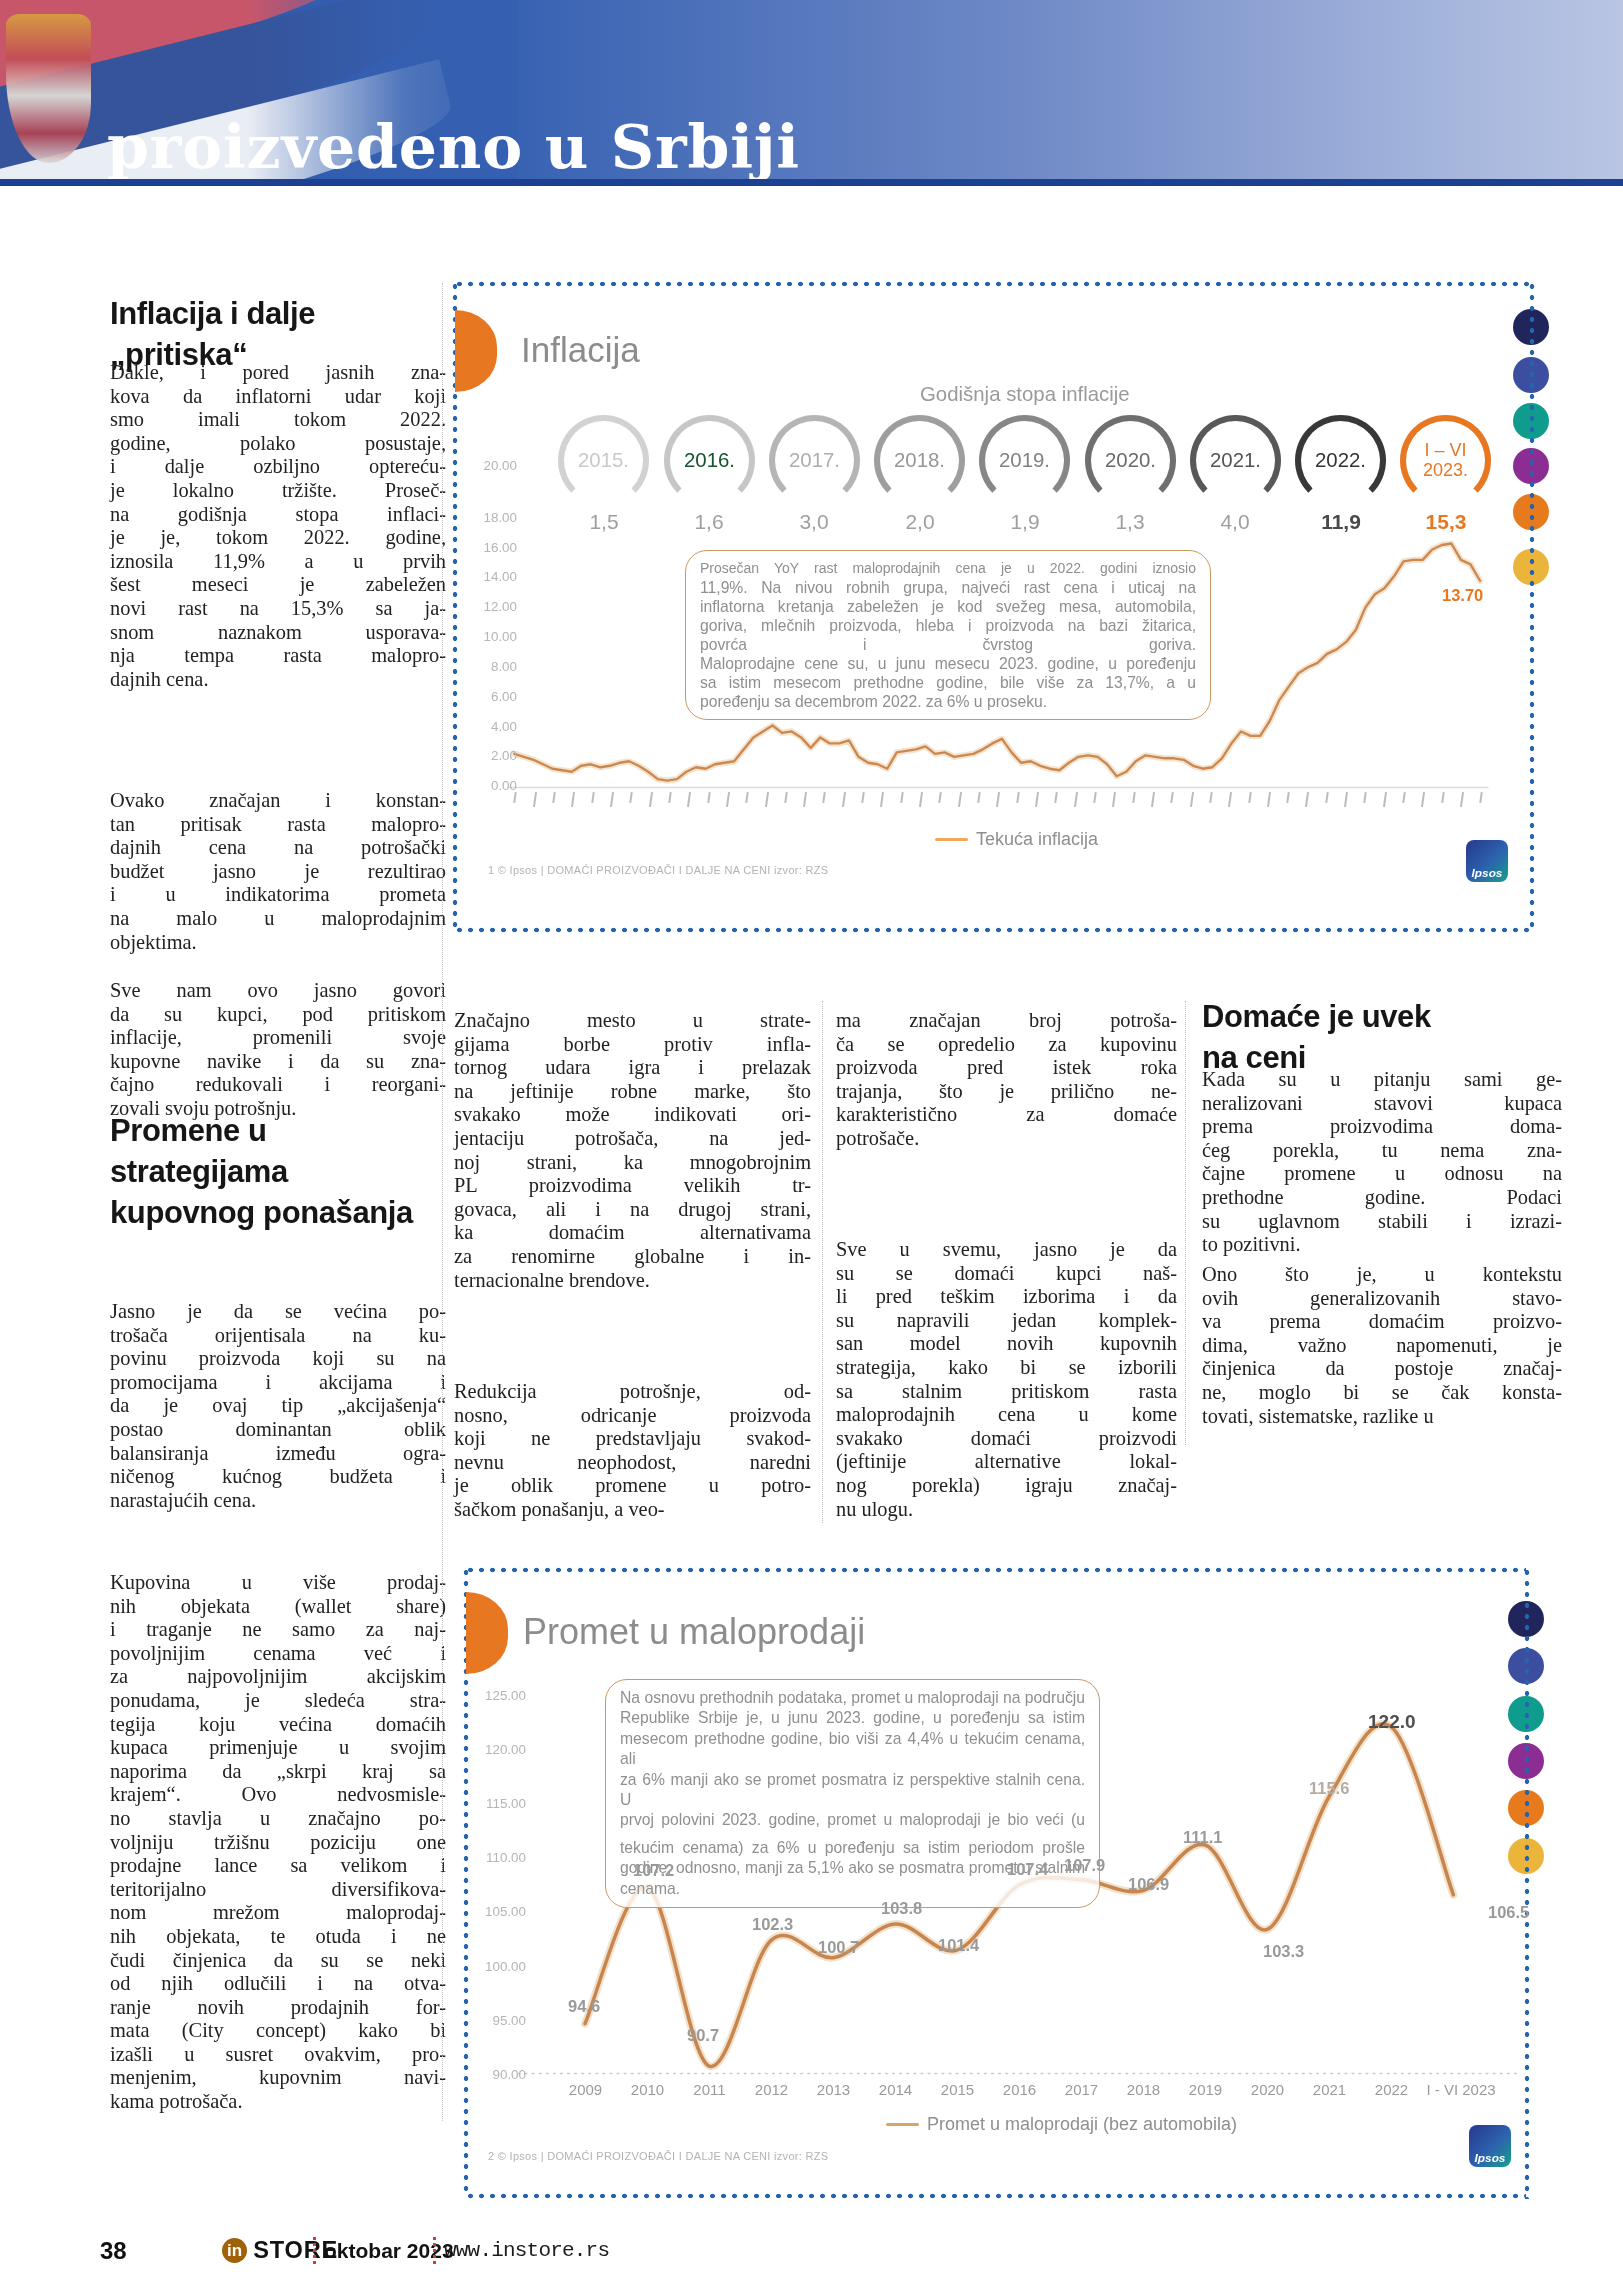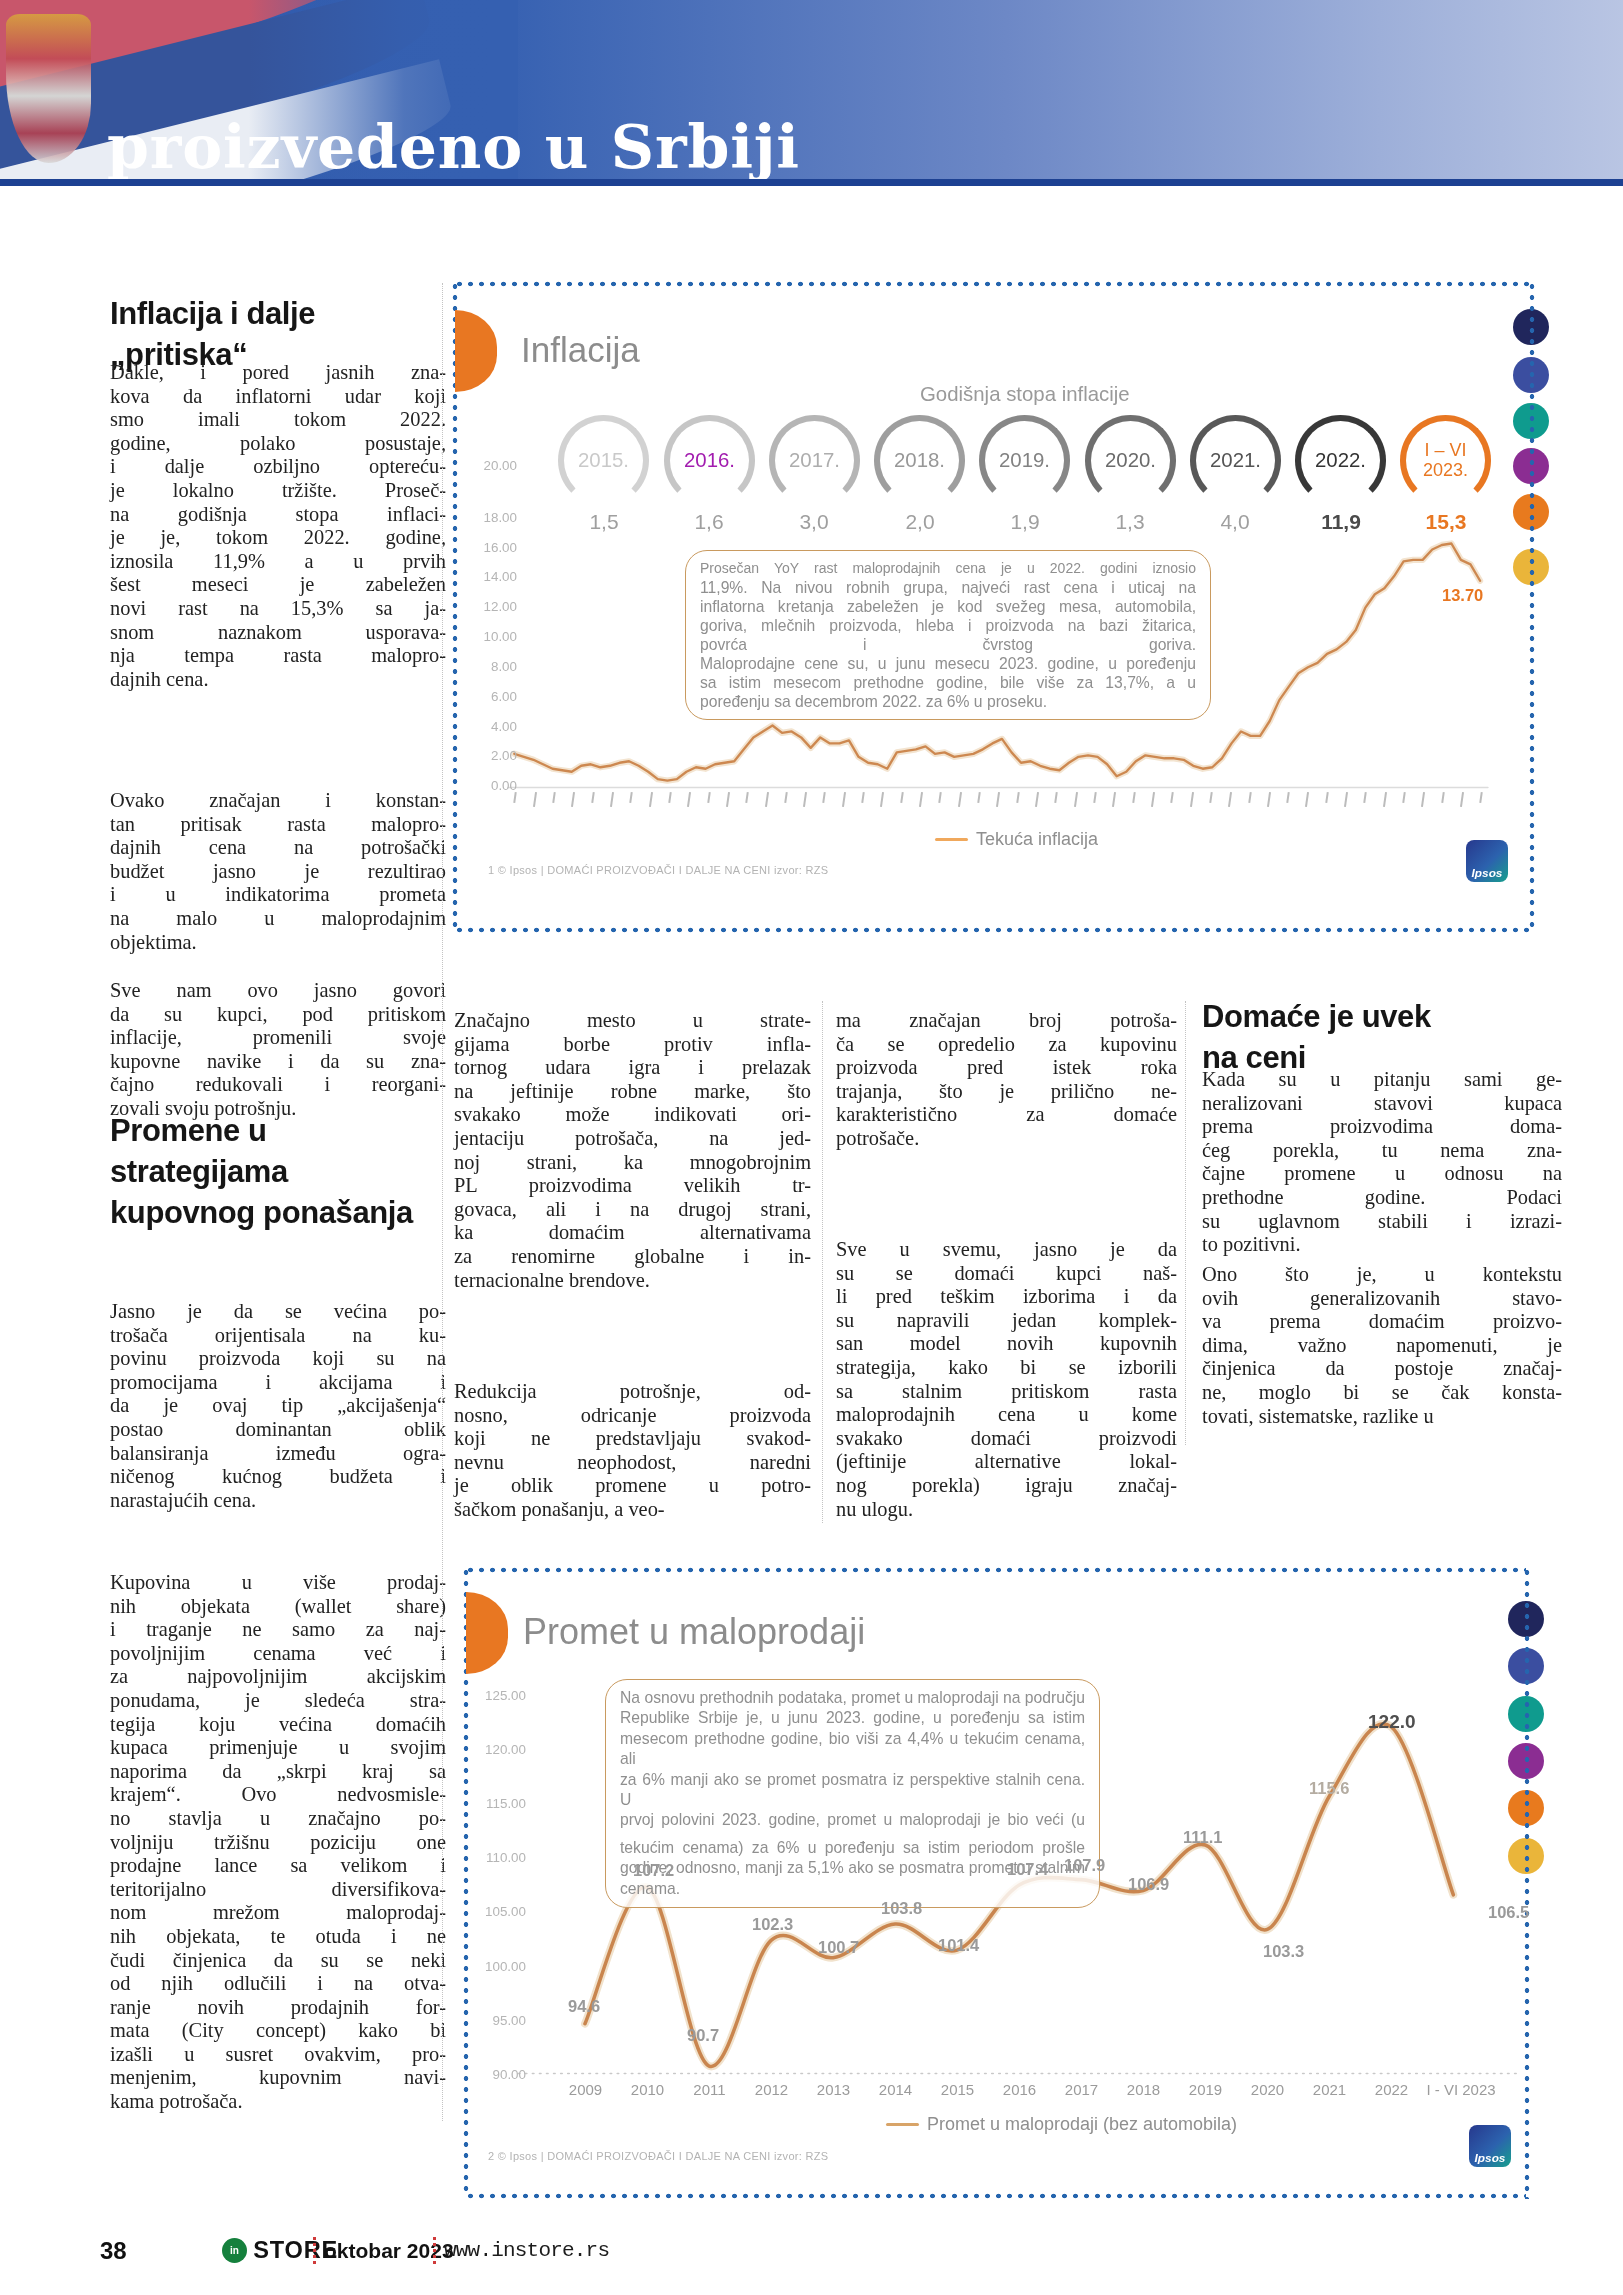--- a/index.html
+++ b/index.html
@@ -56,22 +56,22 @@
   
   .ring{position:absolute;width:79px;height:79px;border-radius:50%;border:6.3px solid #ccc;
         border-bottom-color:transparent;display:flex;align-items:center;justify-content:center;flex-direction:column;}
   .ring .yr{font-family:"Liberation Sans",sans-serif;font-size:20.4px;line-height:21px;text-align:center;}
   .ring-val{position:absolute;font-family:"Liberation Sans",sans-serif;font-size:21px;text-align:center;width:110px;}
 
   
   .footer{position:absolute;left:0;top:2234px;width:1623px;height:39px;font-family:"Liberation Sans",sans-serif;}
   .f-num{position:absolute;left:100px;top:3.1px;font-size:24px;font-weight:700;color:#101010;}
   .f-logo{position:absolute;left:222px;top:3.1px;display:flex;align-items:center;gap:6.3px;}
-  .f-circle{width:25px;height:25px;border-radius:50%;background:#15803d;color:#fff;display:flex;align-items:center;justify-content:center;
-            font-size:10px;font-weight:700;}
+  .f-circle{width:25px;height:25px;border-radius:50%;background:#a16207;color:#fff;display:flex;align-items:center;justify-content:center;
+            font-size:17px;font-weight:700;}
   .f-store{font-size:23.6px;font-weight:700;letter-spacing:0.8px;color:#121212;}
   .f-sep{position:absolute;top:3.1px;width:0;height:27px;border-left:3.1px dotted #cf3a3a;}
   .f-issue{position:absolute;left:324px;top:4.7px;font-size:21px;font-weight:700;color:#121212;}
   .f-url{position:absolute;left:444px;top:4.7px;font-size:21px;color:#1c1c1c;font-family:"Liberation Mono",monospace;letter-spacing:-0.8px;}
 
   svg.overlay{position:absolute;left:0;top:0;pointer-events:none;}
 </style>
 </head>
 <body>
 
@@ -272,21 +272,21 @@
       <div class="orange-bump" style="left: 455px; top: 310px; width: 42px; height: 82px; position: absolute;"></div>
       <div class="chart-title" style="left: 521px; top: 330px; width: 707px; position: absolute; font-size: 35px;">Inflacija</div>
       <div class="orange-bump" style="left: 466px; top: 1592px; width: 42px; height: 82px; position: absolute;"></div>
       <div class="chart-title" style="left: 523px; top: 1611px; width: 707px; position: absolute; font-size: 36px;">Promet u maloprodaji</div>
       <div class="chart-title" style="left: 920px; top: 383px; width: 314px; position: absolute; font-size: 20.4px; color: rgb(154, 154, 154);">Godišnja stopa inflacije</div>
       <div class="ring" style="left: 558px; top: 415px; width: 79px; height: 79px; position: absolute; border-color: rgb(210, 210, 210) rgb(210, 210, 210) transparent;">
         <div class="yr" style="color: rgb(201, 201, 201);">2015.</div>
       </div>
       <div class="ring-val" style="left: 549px; top: 510px; position: absolute; color: rgb(159, 159, 159);">1,5</div>
       <div class="ring" style="left: 664px; top: 415px; width: 79px; height: 79px; position: absolute; border-color: rgb(198, 198, 198) rgb(198, 198, 198) transparent;">
-        <div class="yr" style="color: #a21caf;">2016.</div>
+        <div class="yr" style="color: #14532d;">2016.</div>
       </div>
       <div class="ring-val" style="left: 654px; top: 510px; position: absolute; color: rgb(159, 159, 159);">1,6</div>
       <div class="ring" style="left: 769px; top: 415px; width: 79px; height: 79px; position: absolute; border-color: rgb(181, 181, 181) rgb(181, 181, 181) transparent;">
         <div class="yr" style="color: rgb(173, 173, 173);">2017.</div>
       </div>
       <div class="ring-val" style="left: 759px; top: 510px; position: absolute; color: rgb(159, 159, 159);">3,0</div>
       <div class="ring" style="left: 874px; top: 415px; width: 79px; height: 79px; position: absolute; border-color: rgb(158, 158, 158) rgb(158, 158, 158) transparent;">
         <div class="yr" style="color: rgb(151, 151, 151);">2018.</div>
       </div>
       <div class="ring-val" style="left: 865px; top: 510px; position: absolute; color: rgb(159, 159, 159);">2,0</div>

